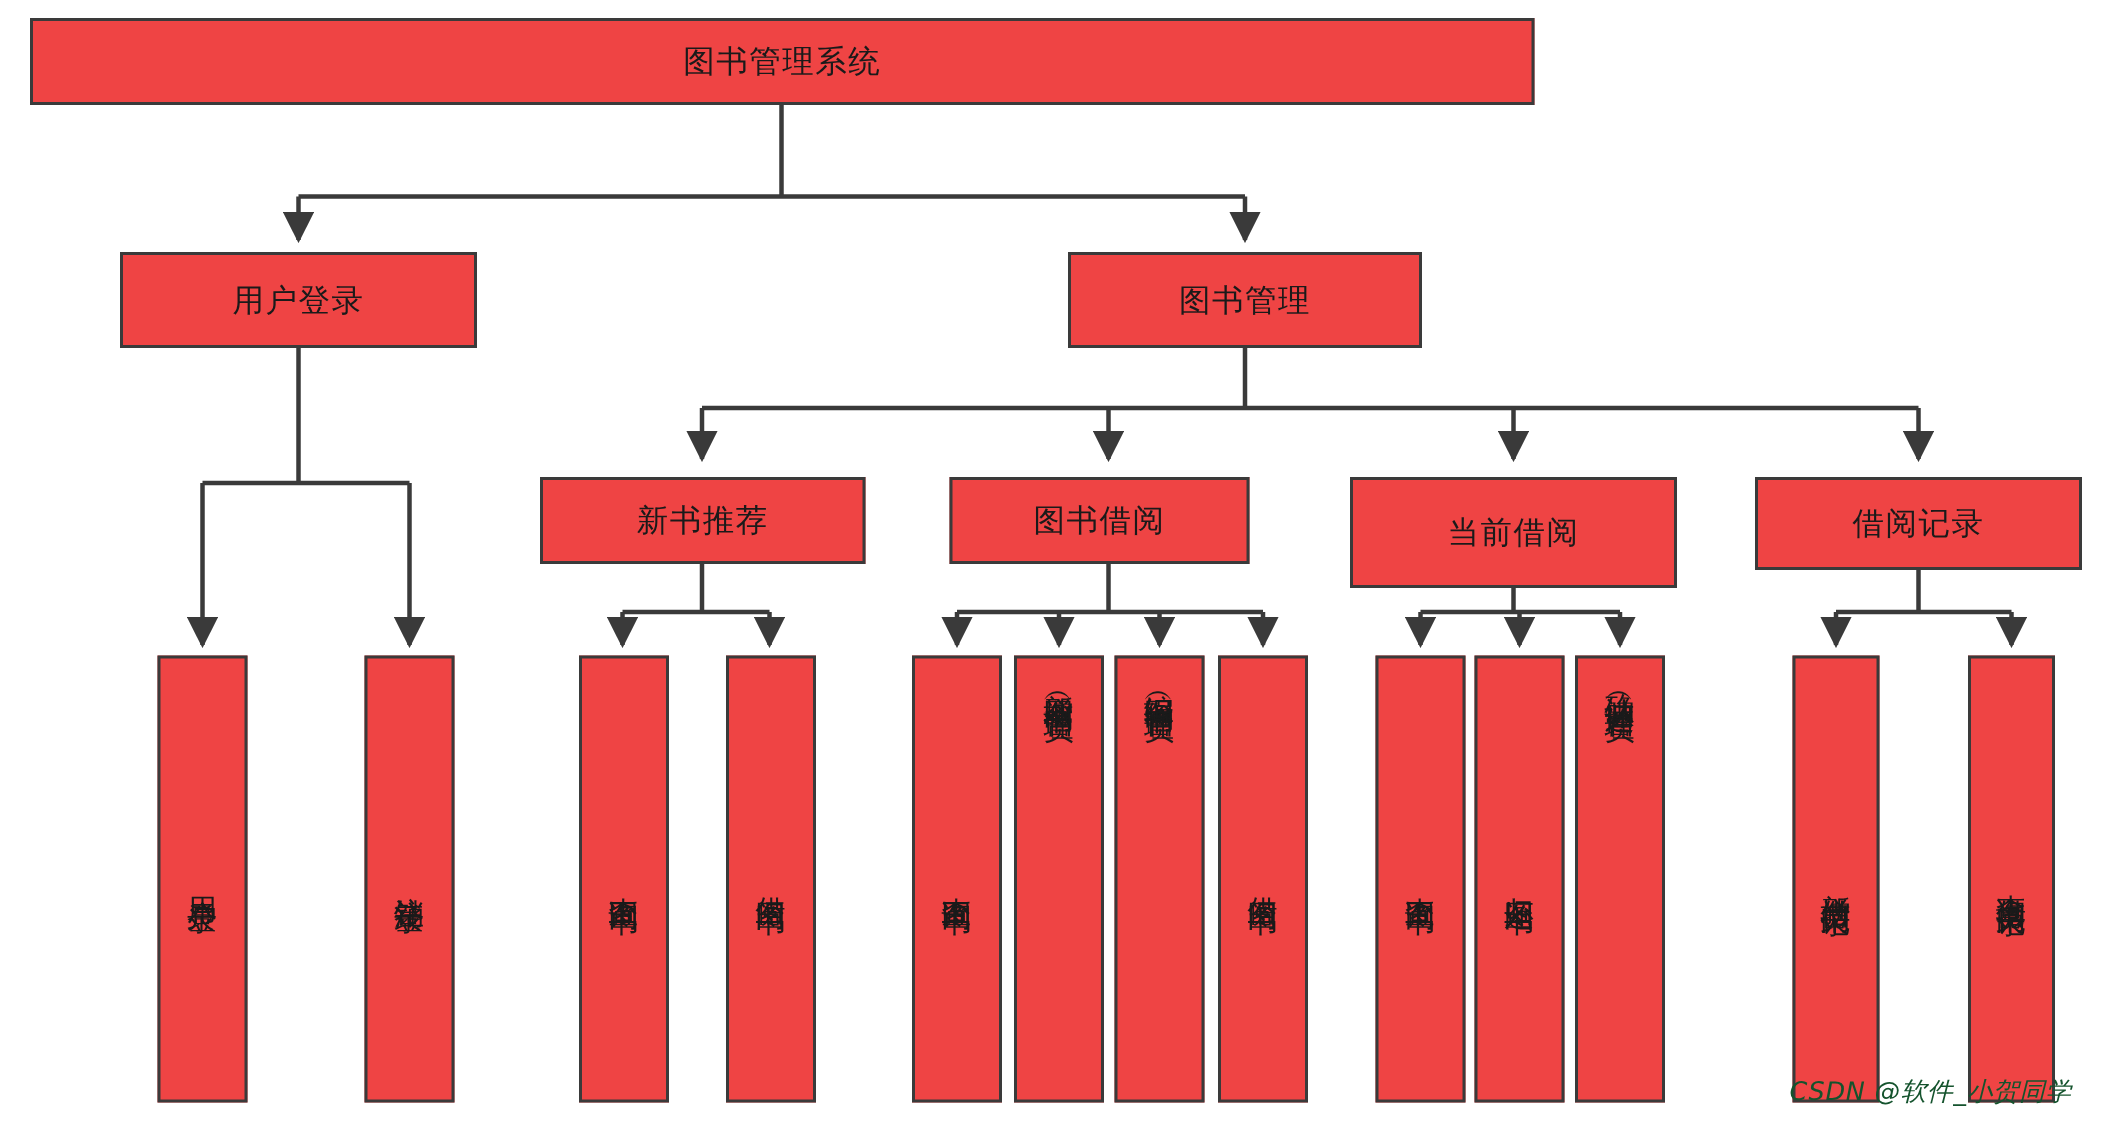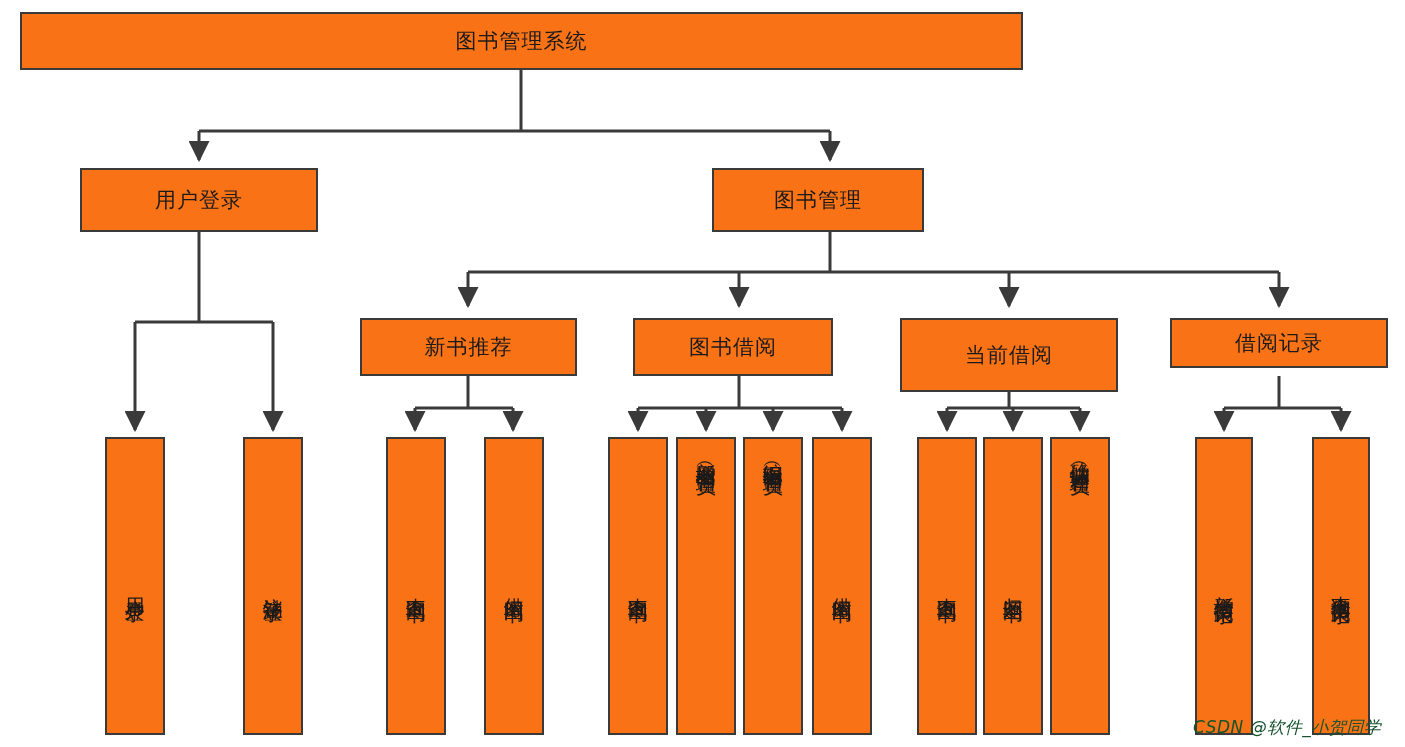--- a/index.html
+++ b/index.html
@@ -22,21 +22,21 @@
     position: absolute;
     left: 0;
     top: 0;
     width: 1405px;
     height: 747px;
     pointer-events: none;
   }
   .node {
     position: absolute;
     box-sizing: border-box;
-    background: #f97316;
+    background: #ef4444;
     border: 2px solid #3a3a3a;
     display: flex;
     align-items: center;
     justify-content: center;
     color: #1a1a1a;
   }
   .node .lbl {
     display: block;
     text-align: center;
     line-height: 1.08;
@@ -133,37 +133,37 @@
   </svg>
 
   <div class="node root h" style="left:20px; top:12px; width:1003px; height:58px;">
     <span class="lbl">图书管理系统</span>
   </div>
 
   <div class="node h" style="left:80px; top:168px; width:238px; height:64px;">
     <span class="lbl">用户登录</span>
   </div>
 
-  <div class="node h" style="left:712px; top:168px; width:212px; height:64px;">
+  <div class="node h" style="left:712px; top:168px; width:236px; height:64px;">
     <span class="lbl">图书管理</span>
   </div>
 
   <div class="node h" style="left:360px; top:318px; width:217px; height:58px;">
     <span class="lbl">新书推荐</span>
   </div>
 
   <div class="node h" style="left:633px; top:318px; width:200px; height:58px;justify-content:center;">
     <span class="lbl">图书借阅</span>
   </div>
 
   <div class="node h" style="left:900px; top:318px; width:218px; height:74px;">
     <span class="lbl">当前借阅</span>
   </div>
 
-  <div class="node h" style="left:1170px; top:318px; width:218px; height:50px;">
+  <div class="node h" style="left:1170px; top:318px; width:218px; height:62px;">
     <span class="lbl">借阅记录</span>
   </div>
 
   <div class="node v center" style="left:105px; top:437px; width:60px; height:298px;">
     <span class="lbl">用户登录</span>
   </div>
 
   <div class="node v center" style="left:243px; top:437px; width:60px; height:298px;">
     <span class="lbl">注销登录</span>
   </div>

